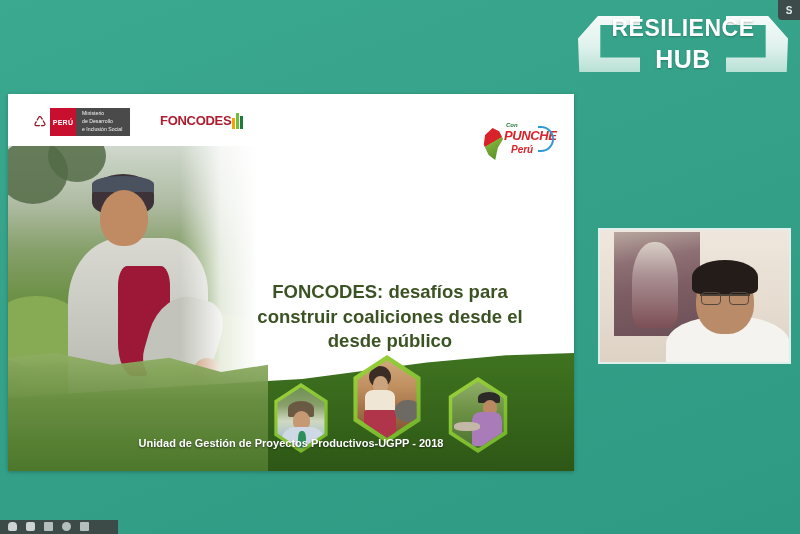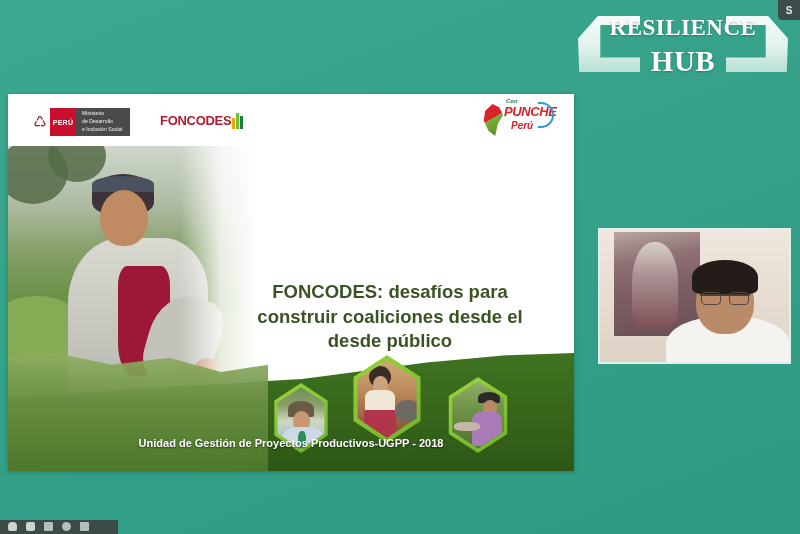--- a/index.html
+++ b/index.html
@@ -7,36 +7,36 @@
     width:800px; height:534px; overflow:hidden;
     font-family:"Liberation Sans", sans-serif;
   }
   #stage {
     position:relative; width:800px; height:534px;
     background:linear-gradient(160deg,#3aa98f 0%, #35a189 45%, #2f9a83 100%);
   }
 
   
   #brand {
-    position:absolute; left:578px; top:8px; width:210px; height:72px;font-family:Liberation Serif, serif;
+    position:absolute; left:578px; top:8px; width:210px; height:72px;
   }
   .brand-bracket {
     position:absolute; top:8px; width:62px; height:56px;
     background:linear-gradient(180deg,#ffffff 0%, #e9f6f2 55%, #bfe3d9 100%);
     opacity:.95;
   }
   .brand-bracket.left  { left:0;  clip-path:polygon(32% 0, 100% 0, 100% 16%, 36% 16%, 36% 74%, 100% 74%, 100% 100%, 2% 100%, 0 40%); }
   .brand-bracket.right { right:0; clip-path:polygon(0 0, 68% 0, 100% 40%, 98% 100%, 0 100%, 0 74%, 64% 74%, 64% 16%, 0 16%); }
   .brand-text {
     position:absolute; left:0; right:0; text-align:center;
     color:#ffffff; font-weight:bold; letter-spacing:.5px;
     text-shadow:0 1px 2px rgba(0,0,0,.25);
   }
   #brand-line1 { top:7px;  font-size:23px; }
-  #brand-line2 { top:37px; font-size:29px; }
+  #brand-line2 { top:37px; font-size:25px; }
 
   
   #corner-chip {
     position:absolute; right:0; top:0; width:22px; height:20px;
     background:#3d4b4a; border-radius:0 0 0 4px;
     color:#dfe9e7; font-size:10px; font-weight:bold;
     display:flex; align-items:center; justify-content:center;
     overflow:hidden;
   }
 
@@ -68,21 +68,21 @@
     position:absolute; left:152px; top:18px;
     display:flex; align-items:center; gap:1px;
   }
   #foncodes-word { color:#b01c2e; font-size:13px; font-weight:bold; letter-spacing:-.3px; }
   #foncodes-mark { width:13px; height:17px; position:relative; }
   #foncodes-mark i { position:absolute; bottom:0; width:3px; display:block; }
   #foncodes-mark i:nth-child(1){ left:0;  height:11px; background:#f0a500; }
   #foncodes-mark i:nth-child(2){ left:4px;height:16px; background:#6fbf3b; }
   #foncodes-mark i:nth-child(3){ left:8px;height:13px; background:#1f7a3d; }
 
-  #logo-punche { position:absolute; right:16px; top:0; width:78px; height:46px; }
+  #logo-punche { position:absolute; right:16px; top:24px; width:78px; height:46px; }
   #punche-map {
     position:absolute; left:2px; top:10px; width:22px; height:32px;
     background:linear-gradient(150deg,#d8232a 0%, #d8232a 45%, #7fae3a 46%, #4f8a22 100%);
     clip-path:polygon(48% 0, 78% 10%, 96% 34%, 72% 62%, 60% 100%, 30% 84%, 8% 52%, 14% 22%);
   }
   #punche-con { position:absolute; left:26px; top:4px; font-size:6px; color:#1f7a3d; font-weight:bold; font-style:italic; }
   #punche-main { position:absolute; left:24px; top:10px; font-size:13px; font-weight:bold; font-style:italic; color:#d8232a; letter-spacing:-.4px; }
   #punche-sub { position:absolute; left:31px; top:26px; font-size:10px; font-weight:bold; font-style:italic; color:#d8232a; }
   #punche-swoosh {
     position:absolute; right:4px; top:8px; width:16px; height:26px;

